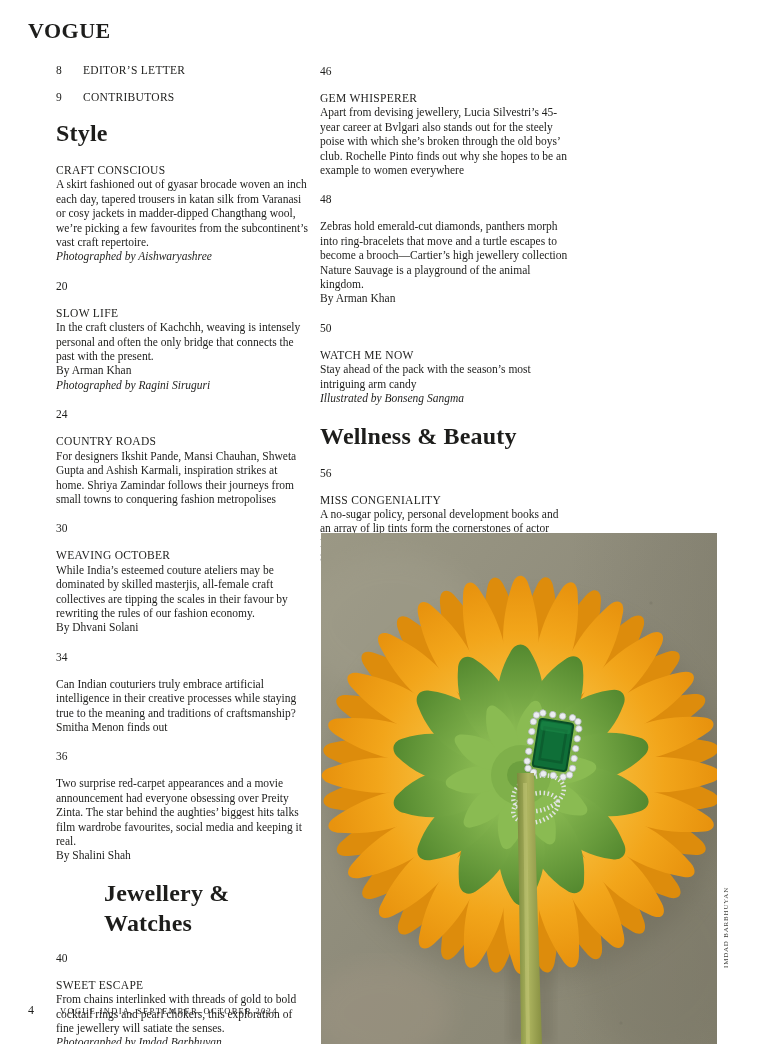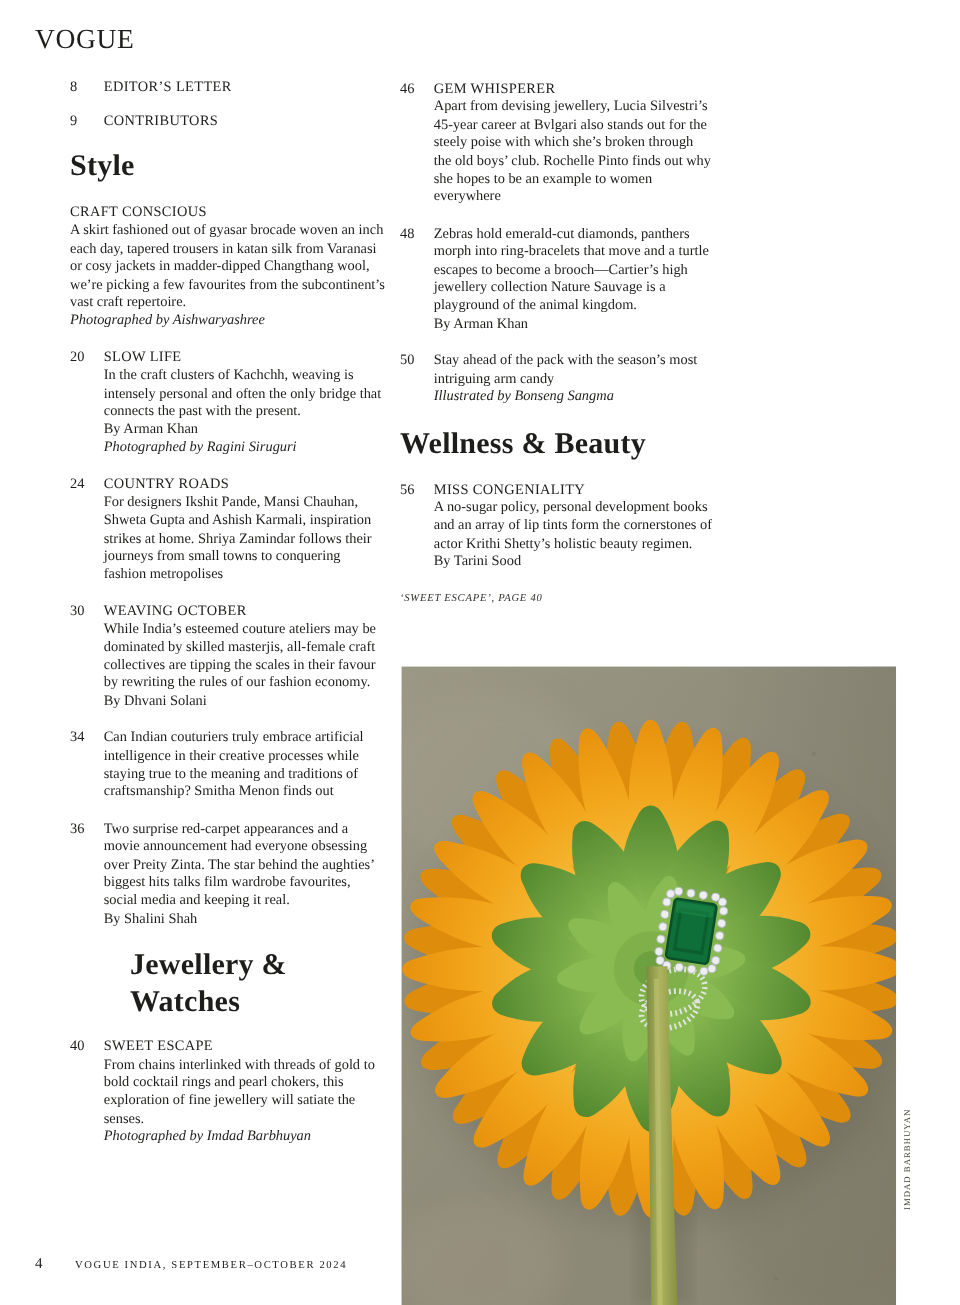--- a/index.html
+++ b/index.html
@@ -4,34 +4,34 @@
 <style>
   html,body{margin:0;padding:0;}
   body{
     width:768px;height:1044px;position:relative;overflow:hidden;
     background:#ffffff;color:#1d1d1b;
     font-family:"Liberation Serif", serif;
     -webkit-font-smoothing:antialiased;
   }
   .masthead{
     position:absolute;left:28px;top:18px;
-    font-size:22px;font-weight:400;letter-spacing:.5px;
+    font-size:22px;font-weight:700;letter-spacing:.5px;
   }
   .col{position:absolute;top:64px;}
   .col-left{left:56px;width:252px;}
   .col-right{left:320px;width:250px;}
   .front-item{display:flex;margin-bottom:15px;font-size:11.5px;}
   .front-item .num{width:27px;flex:0 0 27px;}
   .front-item .ftitle{letter-spacing:.3px;}
   .section-heading{
     font-size:24px;font-weight:700;letter-spacing:.2px;
     margin:13px 0 15px 0;line-height:30px;
   }
   .section-heading.tight{margin-top:2px;margin-bottom:13px;margin-left:48px;}
-  .entry{display:flex;margin-bottom:15px;font-size:11.5px;line-height:14.4px;}
+  .entry{display:flex;margin-bottom:15px;font-size:11.5px;line-height:14.4px;flex-direction:column;}
   .entry .num{width:27px;flex:0 0 27px;font-size:11.5px;}
   .entry-title{letter-spacing:.3px;margin-bottom:0px;}
   .entry-desc,.entry-byline{color:#1d1d1b;}
   .entry-credit{font-style:italic;}
   .photo-caption{
     font-style:italic;font-size:8.5px;letter-spacing:.6px;color:#33332f;
     margin-top:16px;
   }
   .photo{
     position:absolute;left:321px;top:533px;width:396px;height:511px;overflow:hidden;
@@ -141,20 +141,21 @@
     <div class="num">48</div>
     <div class="entry-content">
       <div class="entry-desc">Zebras hold emerald-cut diamonds, panthers morph into ring-bracelets that move and a turtle escapes to become a brooch—Cartier’s high jewellery collection Nature Sauvage is a playground of the animal kingdom.</div>
       <div class="entry-byline">By Arman Khan</div>
     </div>
   </div>
 
   <div class="entry">
     <div class="num">50</div>
     <div class="entry-content">
+      <div class="entry-title">WATCH ME NOW</div>
       <div class="entry-desc">Stay ahead of the pack with the season’s most intriguing arm candy</div>
       <div class="entry-credit">Illustrated by Bonseng Sangma</div>
     </div>
   </div>
 
   <div class="section-heading" style="margin-top:6px">Wellness &amp; Beauty</div>
 
   <div class="entry">
     <div class="num">56</div>
     <div class="entry-content">

